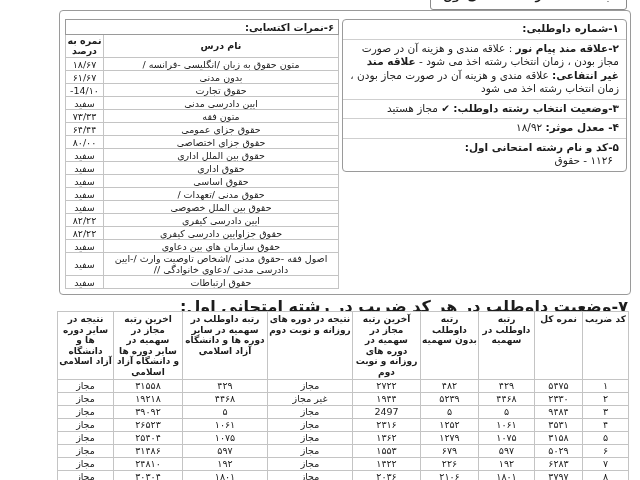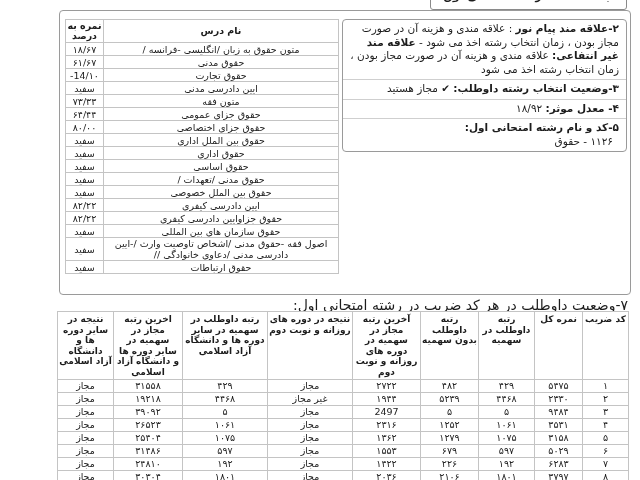--- a/index.html
+++ b/index.html
@@ -30,39 +30,42 @@
   th,td{border:1px solid #c4c4c4;overflow:hidden;}
   .grades{position:absolute;top:8px;left:6px;width:273px;font-size:9.5px;}
   .grades .sec-title{
     text-align:right;font-weight:bold;font-size:10px;
     padding:1px 4px;height:12px;border:1px solid #9a9a9a;
   }
   .grades th.colh{font-weight:bold;text-align:center;padding:1px;line-height:10px;height:20px;margin-left:24px;}
   .grades td{text-align:center;height:12px;line-height:11px;padding:0 2px;}
   .grades td.score{direction:ltr;}
   .grades table, .grades{border-color:#9a9a9a;}
-  .bottom-title{position:absolute;top:297px;right:12px;font-weight:normal;font-size:14px;}
+  .bottom-title{position:absolute;top:297px;right:12px;font-weight:bold;font-size:16px;}
   .coef-table{position:absolute;top:311px;right:11px;width:572px;font-size:9.5px;}
   .coef-table th{
     font-weight:bold;font-size:9px;line-height:10.5px;
     padding:2px 1px;vertical-align:top;text-align:center;height:44px;margin-top:45px;
   }
   .coef-table td{text-align:center;height:12px;line-height:12px;direction:ltr;padding:0 1px;}
   .outer-border{border:1px solid #9a9a9a;}
 </style>
 </head>
 <body>
 
 <div class="title-box">
   <span>ب : اطلاعات رشته امتحانی اول</span>
 </div>
 
 <div class="top-panel">
 
   <div class="info-box">
+    <div class="info-item">
+      <span class="b">۱-شماره داوطلبی:</span>
+    </div>
     <div class="info-item">
       <span class="b">۲-علاقه مند پیام نور</span><span> : علاقه مندی و هزینه آن در صورت مجاز بودن ، زمان انتخاب رشته اخذ می شود - </span><span class="b">علاقه مند غیر انتفاعی:</span><span> علاقه مندی و هزینه آن در صورت مجاز بودن ، زمان انتخاب رشته اخذ می شود</span>
     </div>
     <div class="info-item">
       <span class="b">۳-وضعیت انتخاب رشته داوطلب:</span>
       <span>✔</span>
       <span>مجاز هستید</span>
     </div>
     <div class="info-item">
       <span class="b">۴- معدل موثر:</span>
@@ -75,33 +78,36 @@
   </div>
 
   <div class="grades">
     <table class="outer-border" style="width:273px;">
       <colgroup>
           <col style="width:235px">
           <col style="width:38px">
         </colgroup>
       <thead>
         <tr>
+          <th colspan="2" class="sec-title">۶-نمرات اکتسابی:</th>
+        </tr>
+        <tr>
           <th class="colh">نام درس</th>
           <th class="colh">نمره به درصد</th>
         </tr>
       </thead>
       <tbody>
 
           <tr>
             <td>متون حقوق به زبان /انگلیسی -فرانسه /</td>
             <td class="score">۱۸/۶۷</td>
           </tr>
 
           <tr>
-            <td>حقوق مدنی</td>
+            <td>بدون مدنی</td>
             <td class="score">۶۱/۶۷</td>
           </tr>
 
           <tr>
             <td>حقوق تجارت</td>
             <td class="score">-14/۱۰</td>
           </tr>
 
           <tr>
             <td>ایین دادرسی مدنی</td>
@@ -152,21 +158,21 @@
             <td>ایین دادرسی کیفری</td>
             <td class="score">۸۲/۲۲</td>
           </tr>
 
           <tr>
             <td>حقوق جزاوایین دادرسی کیفری</td>
             <td class="score">۸۲/۲۲</td>
           </tr>
 
           <tr>
-            <td>حقوق سازمان های بین المللی</td>
+            <td>حقوق سازمان های بین دعاوی</td>
             <td class="score">سفید</td>
           </tr>
 
           <tr>
             <td>اصول فقه -حقوق مدنی /اشخاص تاوصیت وارث /-ایین دادرسی مدنی /دعاوی خانوادگی //</td>
             <td class="score">سفید</td>
           </tr>
 
           <tr>
             <td>حقوق ارتباطات</td>

